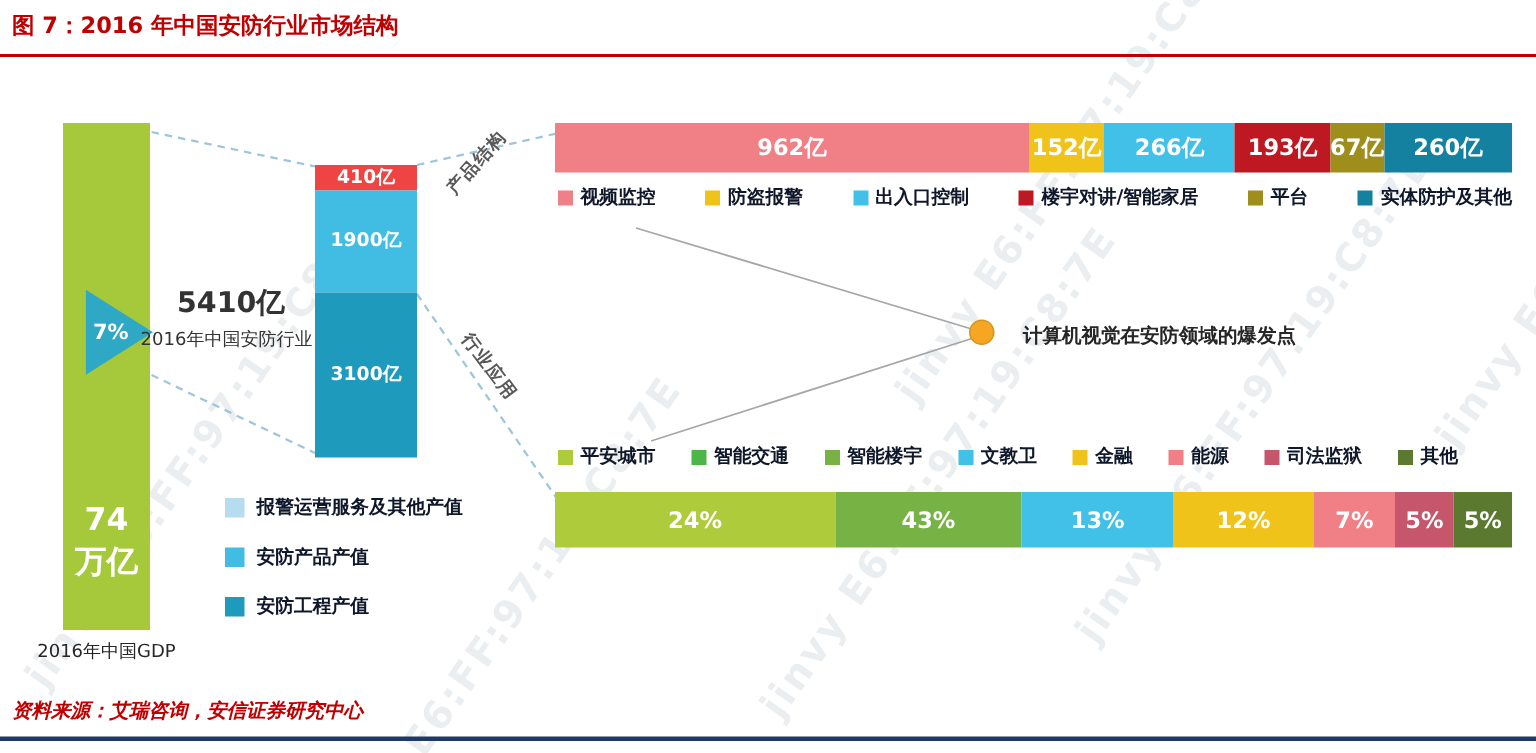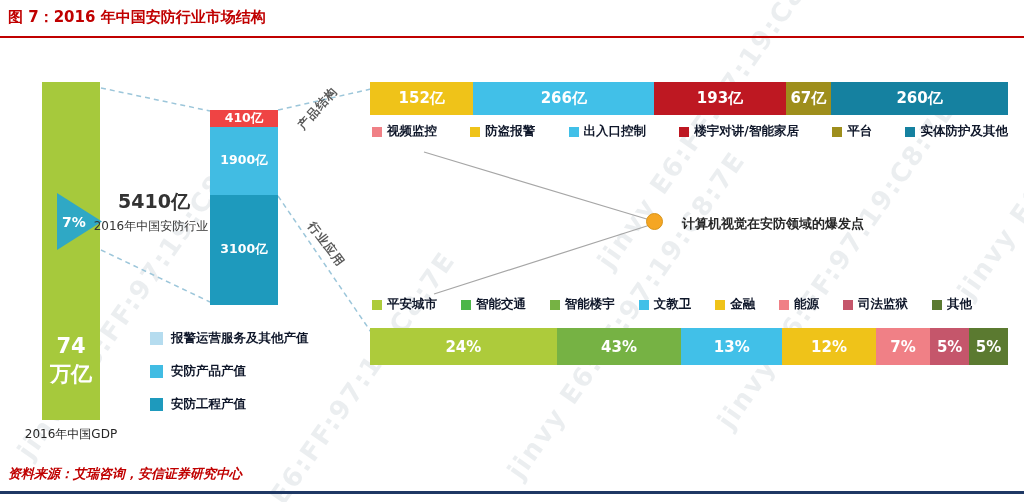--- a/index.html
+++ b/index.html
@@ -142,20 +142,23 @@
   <div class="lgrow">
     <span class="sw" style="background: rgb(30, 154, 189);"></span>
     <span class="lgtxt">安防工程产值</span>
   </div>
 </div>
 
 <div class="abs z conn-label conn-prod">产品结构</div>
 <div class="abs z conn-label conn-app">行业应用</div>
 
 <div class="abs z hbar hbar-top">
+  <div class="hseg" style="background: rgb(240, 128, 134); flex-grow: 962;">
+    <span>962亿</span>
+    </div>
   <div class="hseg" style="background: rgb(239, 195, 25); flex-grow: 152;">
     <span>152亿</span>
     </div>
   <div class="hseg" style="background: rgb(65, 192, 232); flex-grow: 266;">
     <span>266亿</span>
     </div>
   <div class="hseg" style="background: rgb(190, 24, 34); flex-grow: 193;">
     <span>193亿</span>
     </div>
   <div class="hseg" style="background: rgb(158, 142, 28); flex-grow: 67;">

